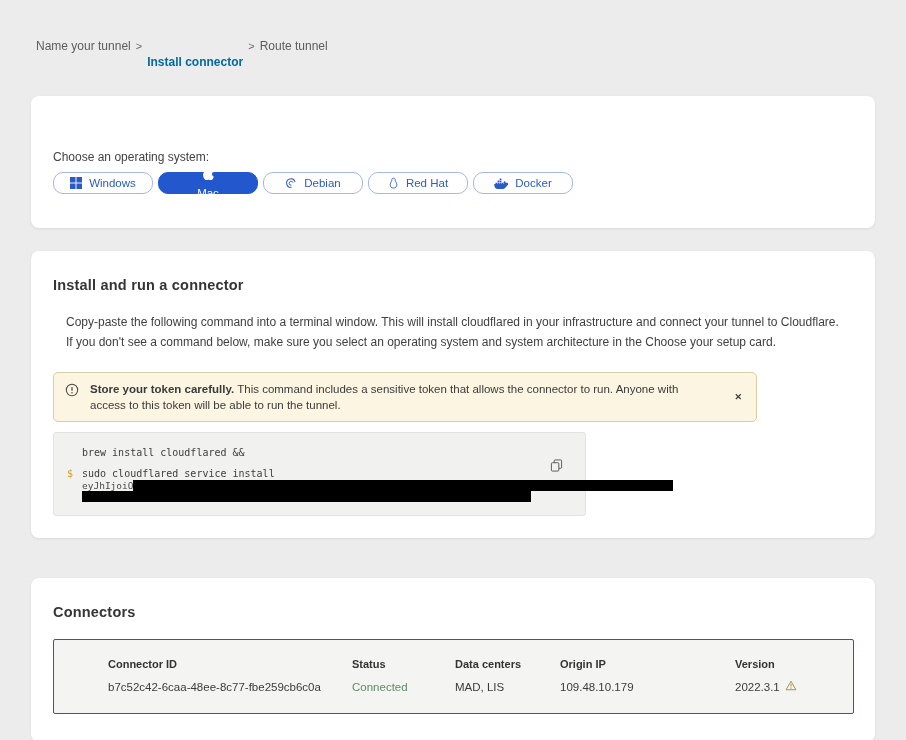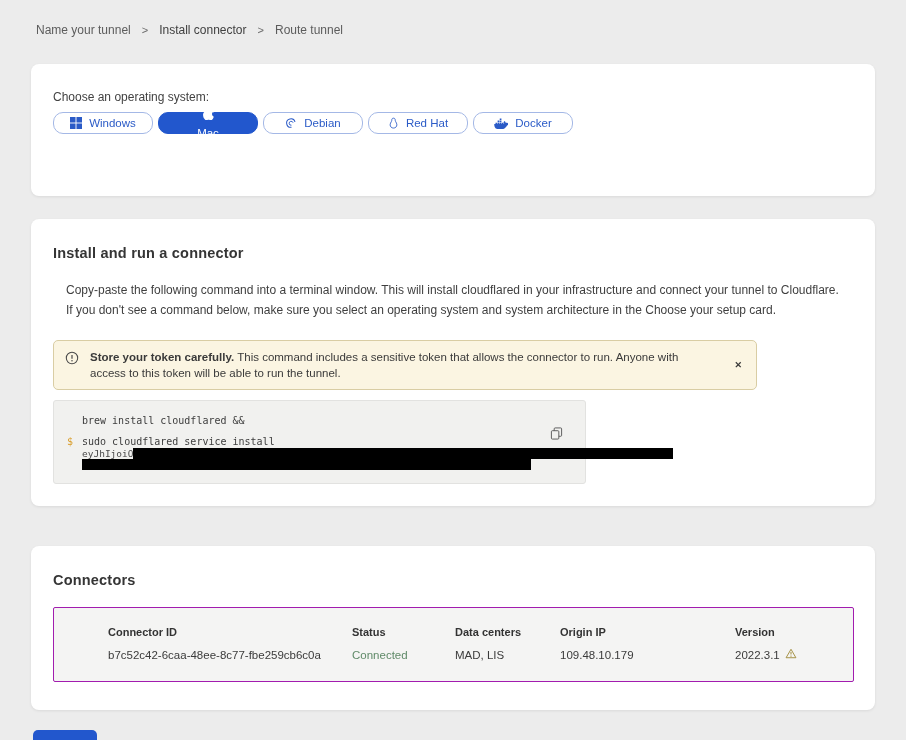--- a/index.html
+++ b/index.html
@@ -9,44 +9,44 @@
     background: #ececec;
     font-family: "Liberation Sans", sans-serif;
     color: #3b3b3b;
     overflow: hidden;
   }
 
   
   .breadcrumb {
     padding: 23px 0 0 36px;
     font-size: 12px; color: #5c5c5c;
-    display: flex; align-items: center; gap: 11px;
+    display: flex; align-items: center; gap: 5px;
   }
   .crumb { cursor: pointer; }
-  .crumb.active { font-weight: 400; color: #404040; }
+  .crumb.active { font-weight: 700; color: #0369a1; margin-top: 32px; }
   .sep { font-size: 11px; color: #6a6a6a; }
 
   
   .card {
     background: #fff;
     width: 844px;
     margin-left: 31px;
     border-radius: 8px;
     box-shadow: 0 1px 3px rgba(0,0,0,.08);
     padding: 22px;
   }
   .card-1 { margin-top: 27px; min-height: 132px; }
   .card-2 { margin-top: 23px; min-height: 269px; }
   .card-3 { margin-top: 40px; min-height: 164px; }
   .card h2 {
     margin: 4px 0 0; font-size: 14.5px; color: #353535; letter-spacing: .2px;
   }
 
   
-  .os-label { margin-top: 4px; font-size: 12px; color: #424242; }
+  .os-label { margin-top: 32px; font-size: 12px; color: #424242; }
   .os-row { display: flex; gap: 5px; margin-top: 8px; }
   .os-btn {
     width: 100px; height: 22px;
     display: inline-flex; align-items: center; justify-content: center; gap: 7px;
     background: #fff; border: 1px solid #a4b8e6; border-radius: 10px;
     color: #2b5bc7; font-size: 11.5px; font-family: Liberation Sans, sans-serif;
     padding: 0; cursor: pointer;
   }
   .os-btn.selected { background: #2257cd; border-color: #2257cd; color: #fff; flex-direction: column; }
   .os-btn svg { display: block; }

